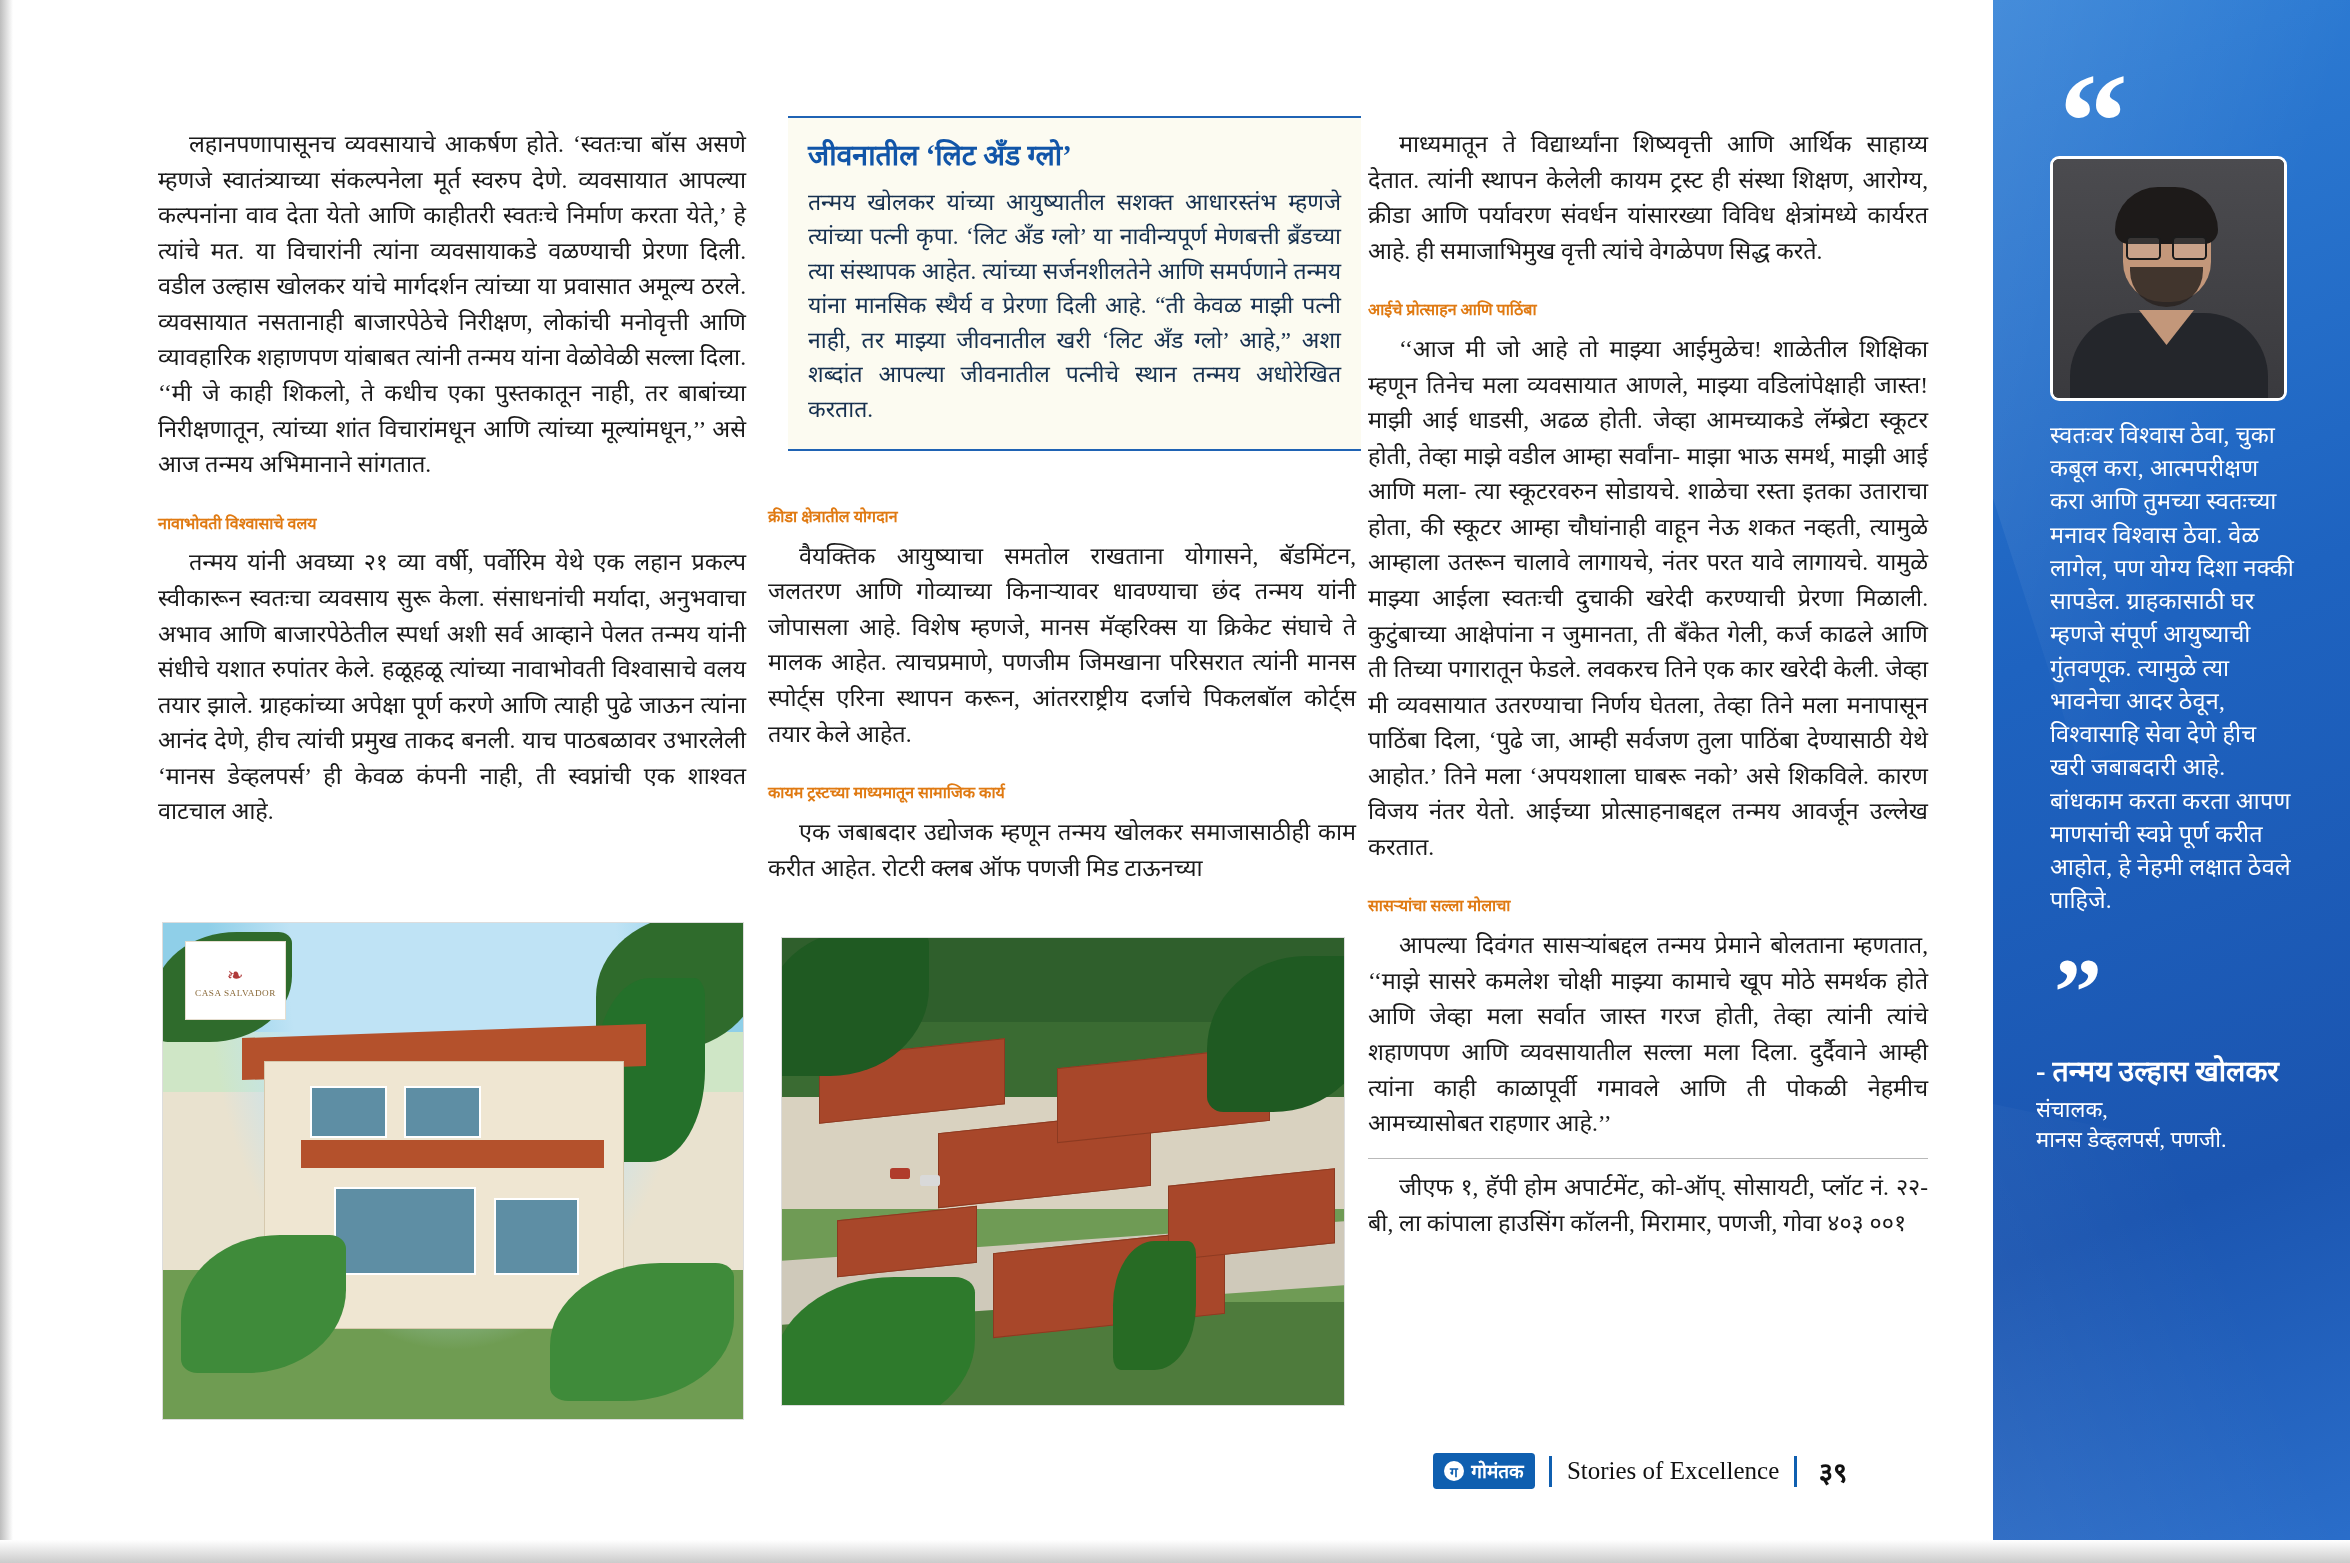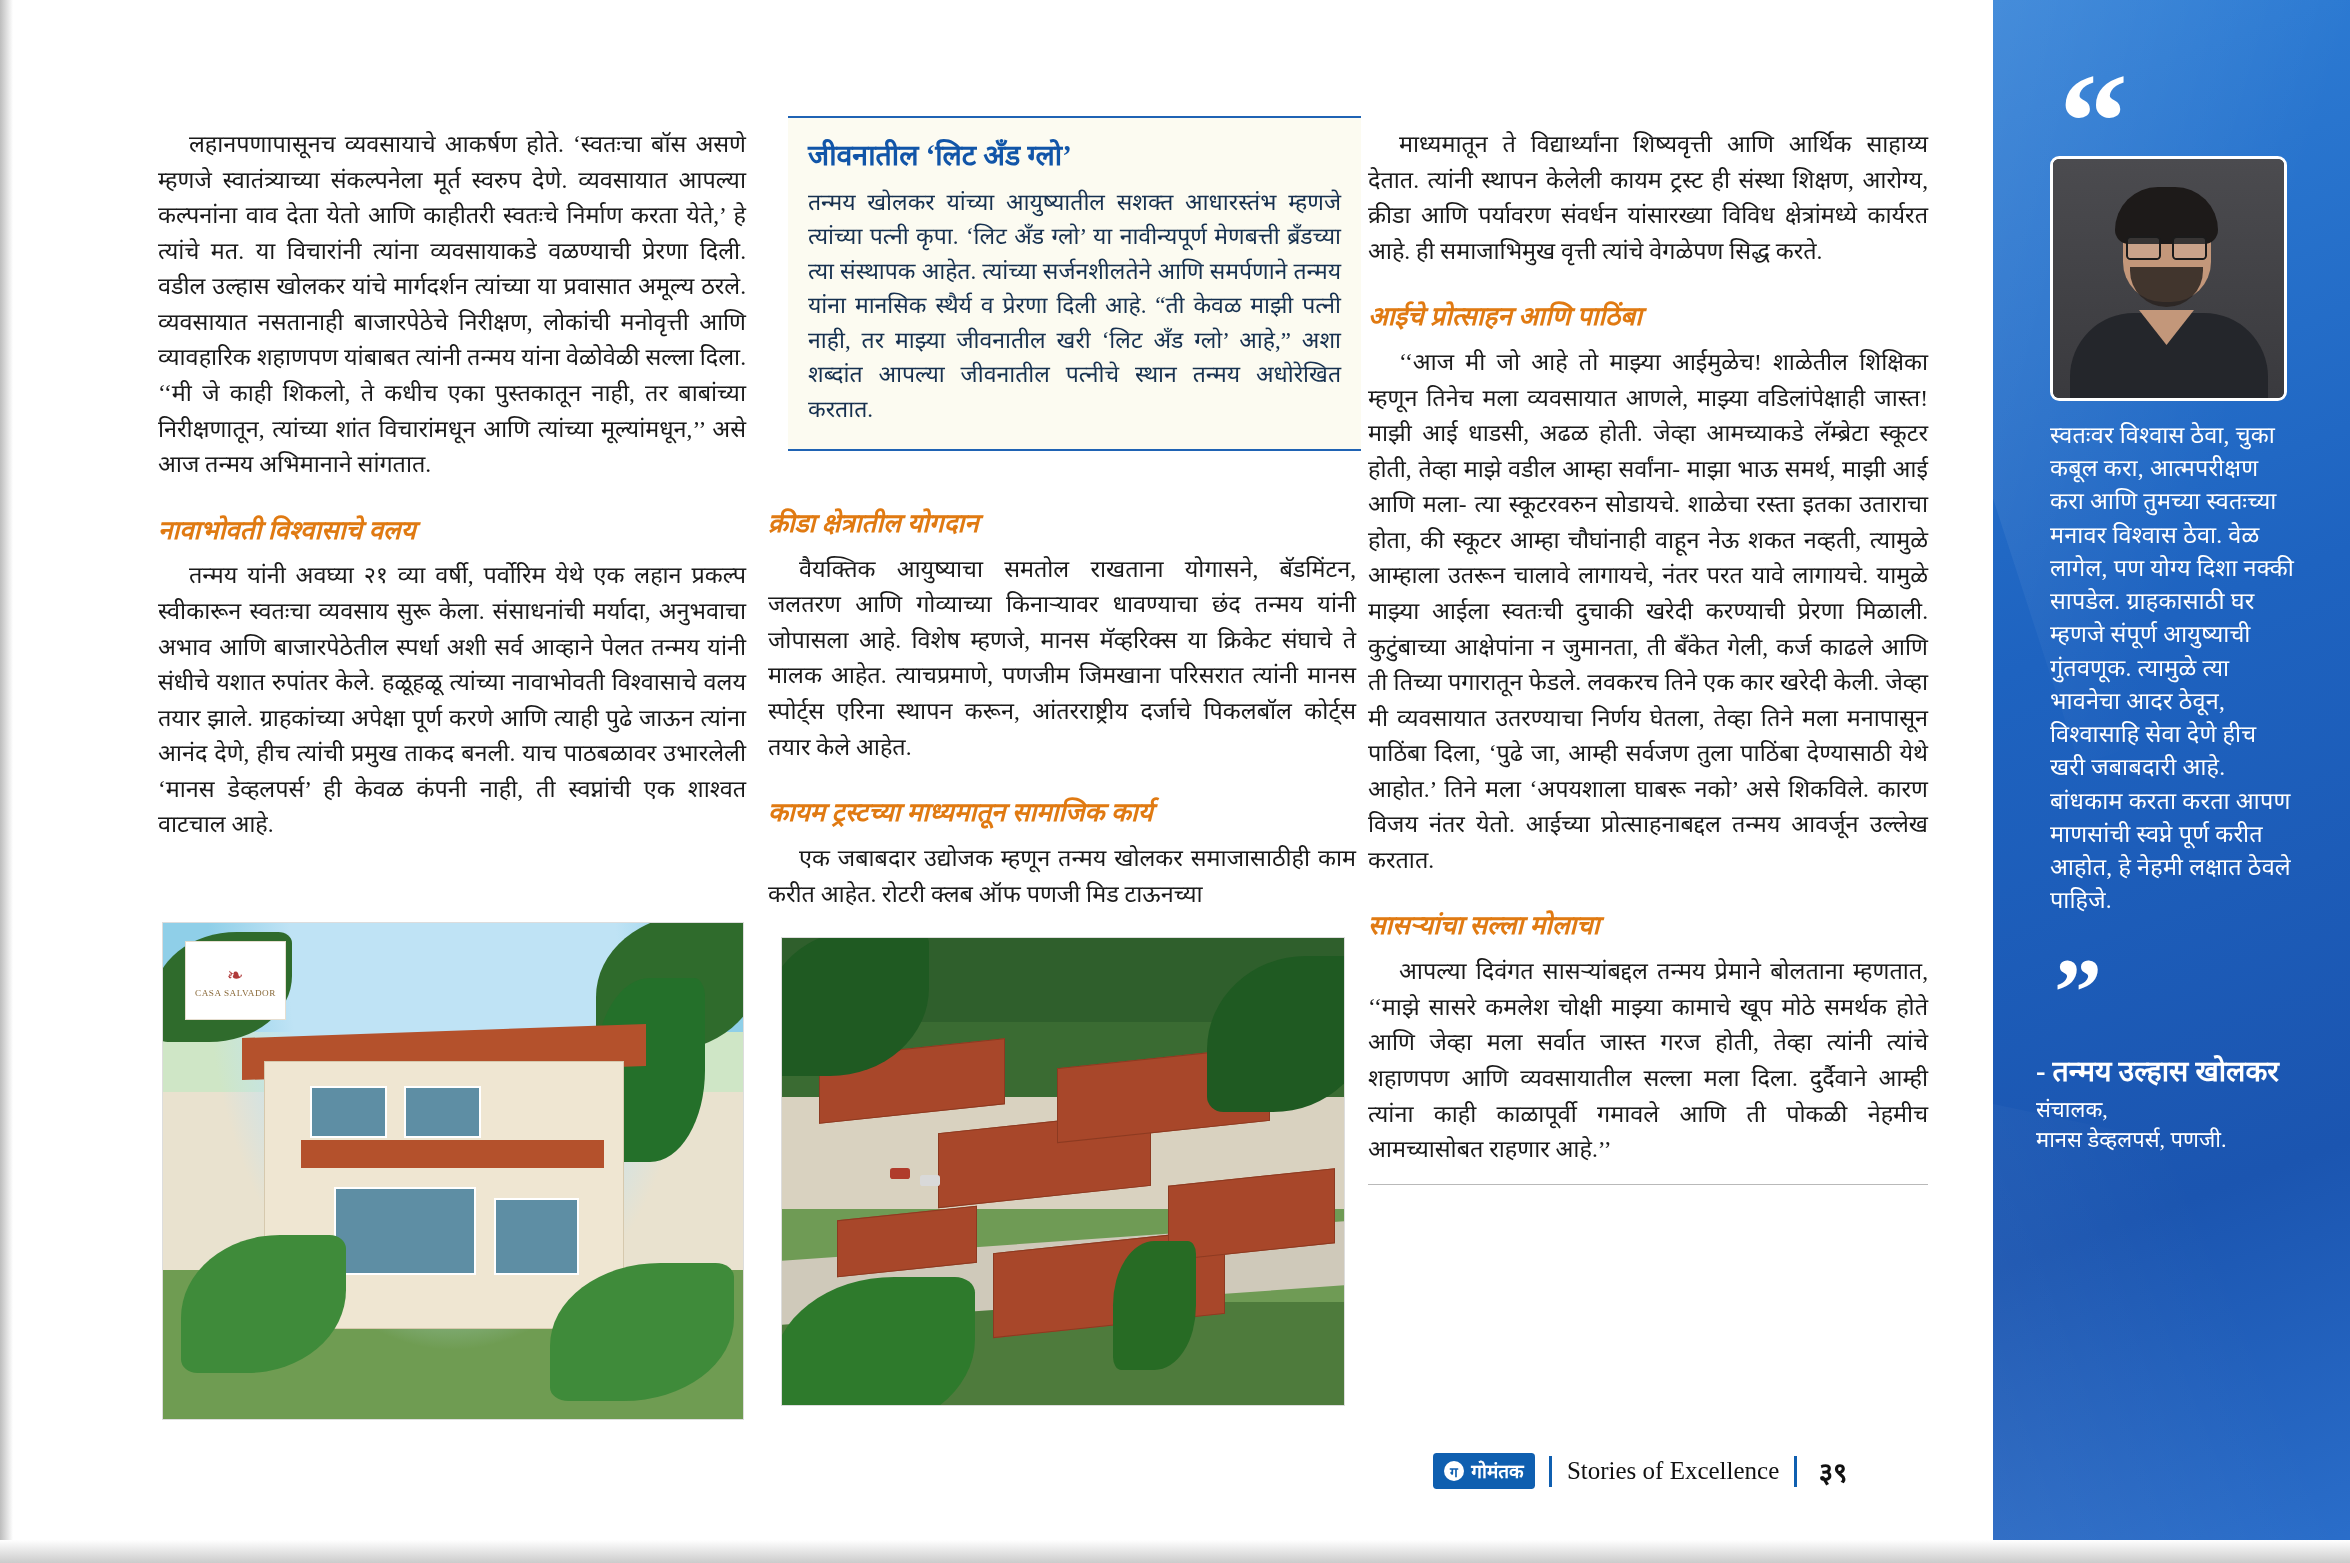--- a/index.html
+++ b/index.html
@@ -115,23 +115,22 @@
   #col2{left:768px;}
   #col3{left:1368px;width:560px;}
 
   p.body-text{
     margin:0 0 0 0;
     font-size:23.4px;line-height:1.52;text-align:justify;
     text-indent:31px;
   }
   h2.head{
     margin:31px 0 11px 0;
-    font-size:26px;line-height:1.3;color:#e07a12;font-weight:700;
+    font-size:16px;line-height:1.3;color:#e07a12;font-weight:700;
     font-family:"Liberation Serif",serif;
-    font-style:italic;
   }
 
   
   .callout{
     position:absolute;left:788px;top:116px;width:573px;
     background:#fcfbf1;
     border-top:2.8px solid #1f63b4;
     border-bottom:2.8px solid #1f63b4;
     padding:16.5px 20px 22px 20px;
     box-sizing:border-box;
@@ -252,20 +251,21 @@
       <p class="body-text">एक जबाबदार उद्योजक म्हणून तन्मय खोलकर समाजासाठीही काम करीत आहेत. रोटरी क्लब ऑफ पणजी मिड टाऊनच्या</p>
     </div>
 
     <div class="col" id="col3">
       <p class="body-text">माध्यमातून ते विद्यार्थ्यांना शिष्यवृत्ती आणि आर्थिक साहाय्य देतात. त्यांनी स्थापन केलेली कायम ट्रस्ट ही संस्था शिक्षण, आरोग्य, क्रीडा आणि पर्यावरण संवर्धन यांसारख्या विविध क्षेत्रांमध्ये कार्यरत आहे. ही समाजाभिमुख वृत्ती त्यांचे वेगळेपण सिद्ध करते.</p>
       <h2 class="head">आईचे प्रोत्साहन आणि पाठिंबा</h2>
       <p class="body-text">‘‘आज मी जो आहे तो माझ्या आईमुळेच! शाळेतील शिक्षिका म्हणून तिनेच मला व्यवसायात आणले, माझ्या वडिलांपेक्षाही जास्त! माझी आई धाडसी, अढळ होती. जेव्हा आमच्याकडे लॅम्ब्रेटा स्कूटर होती, तेव्हा माझे वडील आम्हा सर्वांना- माझा भाऊ समर्थ, माझी आई आणि मला- त्या स्कूटरवरुन सोडायचे. शाळेचा रस्ता इतका उताराचा होता, की स्कूटर आम्हा चौघांनाही वाहून नेऊ शकत नव्हती, त्यामुळे आम्हाला उतरून चालावे लागायचे, नंतर परत यावे लागायचे. यामुळे माझ्या आईला स्वतःची दुचाकी खरेदी करण्याची प्रेरणा मिळाली. कुटुंबाच्या आक्षेपांना न जुमानता, ती बँकेत गेली, कर्ज काढले आणि ती तिच्या पगारातून फेडले. लवकरच तिने एक कार खरेदी केली. जेव्हा मी व्यवसायात उतरण्याचा निर्णय घेतला, तेव्हा तिने मला मनापासून पाठिंबा दिला, ‘पुढे जा, आम्ही सर्वजण तुला पाठिंबा देण्यासाठी येथे आहोत.’ तिने मला ‘अपयशाला घाबरू नको’ असे शिकविले. कारण विजय नंतर येतो. आईच्या प्रोत्साहनाबद्दल तन्मय आवर्जून उल्लेख करतात.</p>
       <h2 class="head">सासऱ्यांचा सल्ला मोलाचा</h2>
       <p class="body-text">आपल्या दिवंगत सासऱ्यांबद्दल तन्मय प्रेमाने बोलताना म्हणतात, ‘‘माझे सासरे कमलेश चोक्षी माझ्या कामाचे खूप मोठे समर्थक होते आणि जेव्हा मला सर्वात जास्त गरज होती, तेव्हा त्यांनी त्यांचे शहाणपण आणि व्यवसायातील सल्ला मला दिला. दुर्दैवाने आम्ही त्यांना काही काळापूर्वी गमावले आणि ती पोकळी नेहमीच आमच्यासोबत राहणार आहे.’’</p>
       <div class="rule" style="position:relative;left:0;top:16.5px;width:100%;margin-bottom:27.5px;"></div>
+      <p class="body-text addr">जीएफ १, हॅपी होम अपार्टमेंट, को-ऑप्. सोसायटी, प्लॉट नं. २२- बी, ला कांपाला हाउसिंग कॉलनी, मिरामार, पणजी, गोवा ४०३ ००१</p>
     </div>
 
     <div class="photo" id="photo1">
       <div class="img-villa">
         <div class="leaf" style="left:-9.2px;top:9.2px;width:138px;height:110px;"></div>
         <div class="leaf" style="right:-18.4px;top:-9.2px;width:165px;height:138px;"></div>
         <div class="palm" style="left:432px;top:55px;width:110px;height:184px;background:#24702a;"></div>
         <div class="villa-roof"></div>
         <div class="villa-house"></div>
         <div class="villa-roof2"></div>

